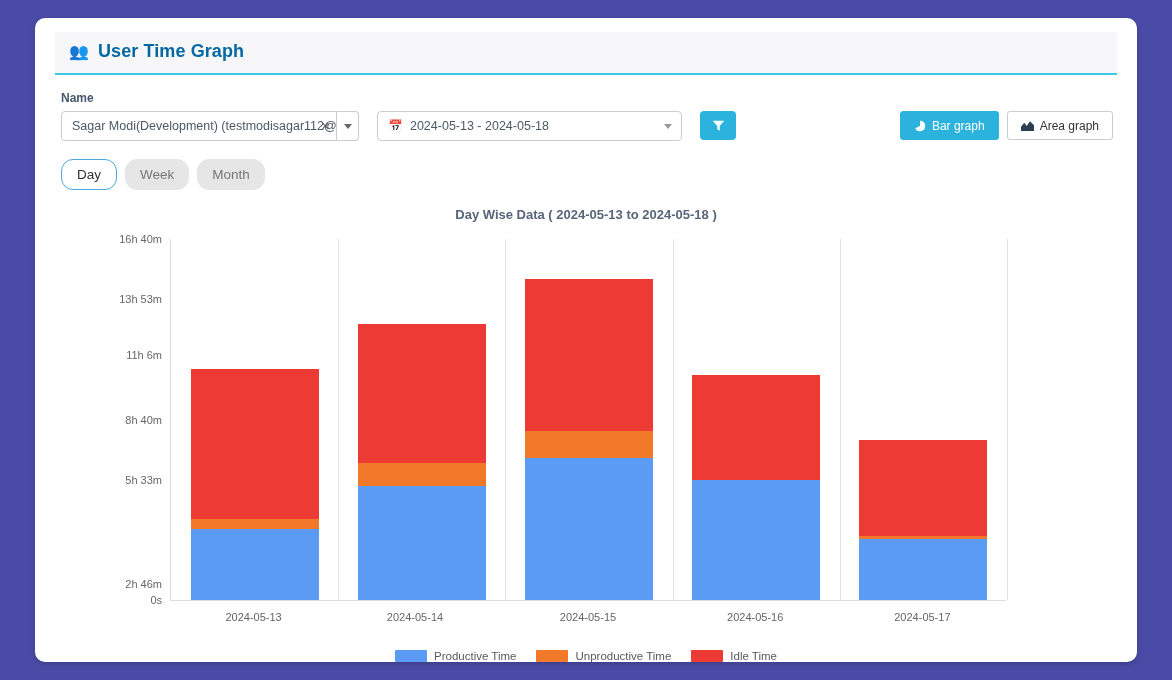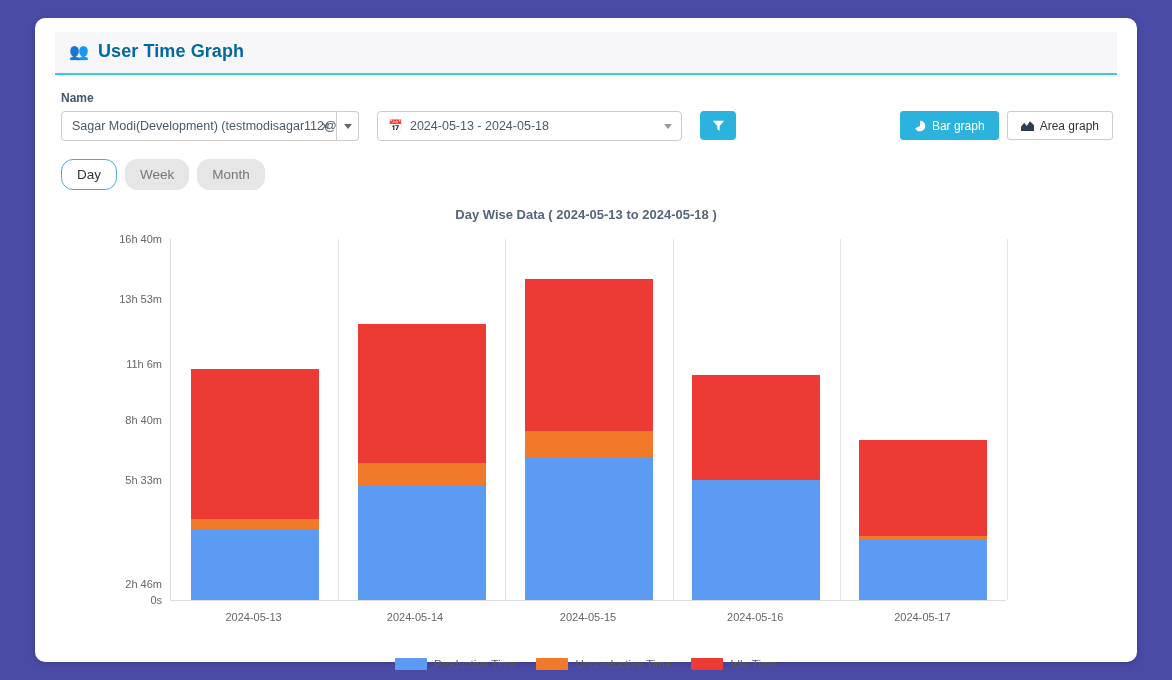--- a/index.html
+++ b/index.html
@@ -118,21 +118,21 @@
     position: absolute; bottom: 0; display: flex;
     flex-direction: column; justify-content: flex-end;
   }
   .seg { width: 100%; }
   .xlabel {
     position: absolute; top: 383px; font-size: 11px; color: #666;
     text-align: center; transform: translateX(-50%);
   }
   .legend {
     display: flex; justify-content: center; gap: 20px;
-    margin-top: 10px; align-items: center;
+    margin-top: 2px; align-items: center;
   }
   .legend-item { display: flex; align-items: center; gap: 7px; }
   .legend-swatch { width: 32px; height: 12px; border-radius: 1px; }
   .legend-label { font-size: 11.5px; color: #5a5a5a; }
 </style>
 </head>
 <body>
 
 <div class="page-wrap">
   <div class="card">
@@ -200,21 +200,21 @@
     </div>
 
     <div class="chart-title">Day Wise Data ( 2024-05-13 to 2024-05-18 )</div>
 
     <div class="chart-area">
       <div class="plot" id="plot">
           <div class="ylabel" style="top: 361px;">0s</div>
           <div class="ylabel" style="top: 300.833px; margin-top: 44px;">2h 46m</div>
           <div class="ylabel" style="top: 240.667px;">5h 33m</div>
           <div class="ylabel" style="top: 180.5px;">8h 40m</div>
-          <div class="ylabel" style="top: 125px;">11h 6m</div>
+          <div class="ylabel" style="top: 116px;">11h 6m</div>
           <div class="ylabel" style="top: 60.1667px;">13h 53m</div>
           <div class="ylabel" style="top: 0px;">16h 40m</div>
           <div class="vline" style="left: 167.2px;"></div>
           <div class="vline" style="left: 334.4px;"></div>
           <div class="vline" style="left: 501.6px;"></div>
           <div class="vline" style="left: 668.8px;"></div>
           <div class="vline" style="left: 836px;"></div>
           <div class="bar-col" style="left: 19.6px; width: 128px;">
             <div class="seg" style="height: 149.815px; background: rgb(238, 58, 53);"></div>
             <div class="seg" style="height: 10.2283px; background: rgb(242, 120, 42);"></div>

